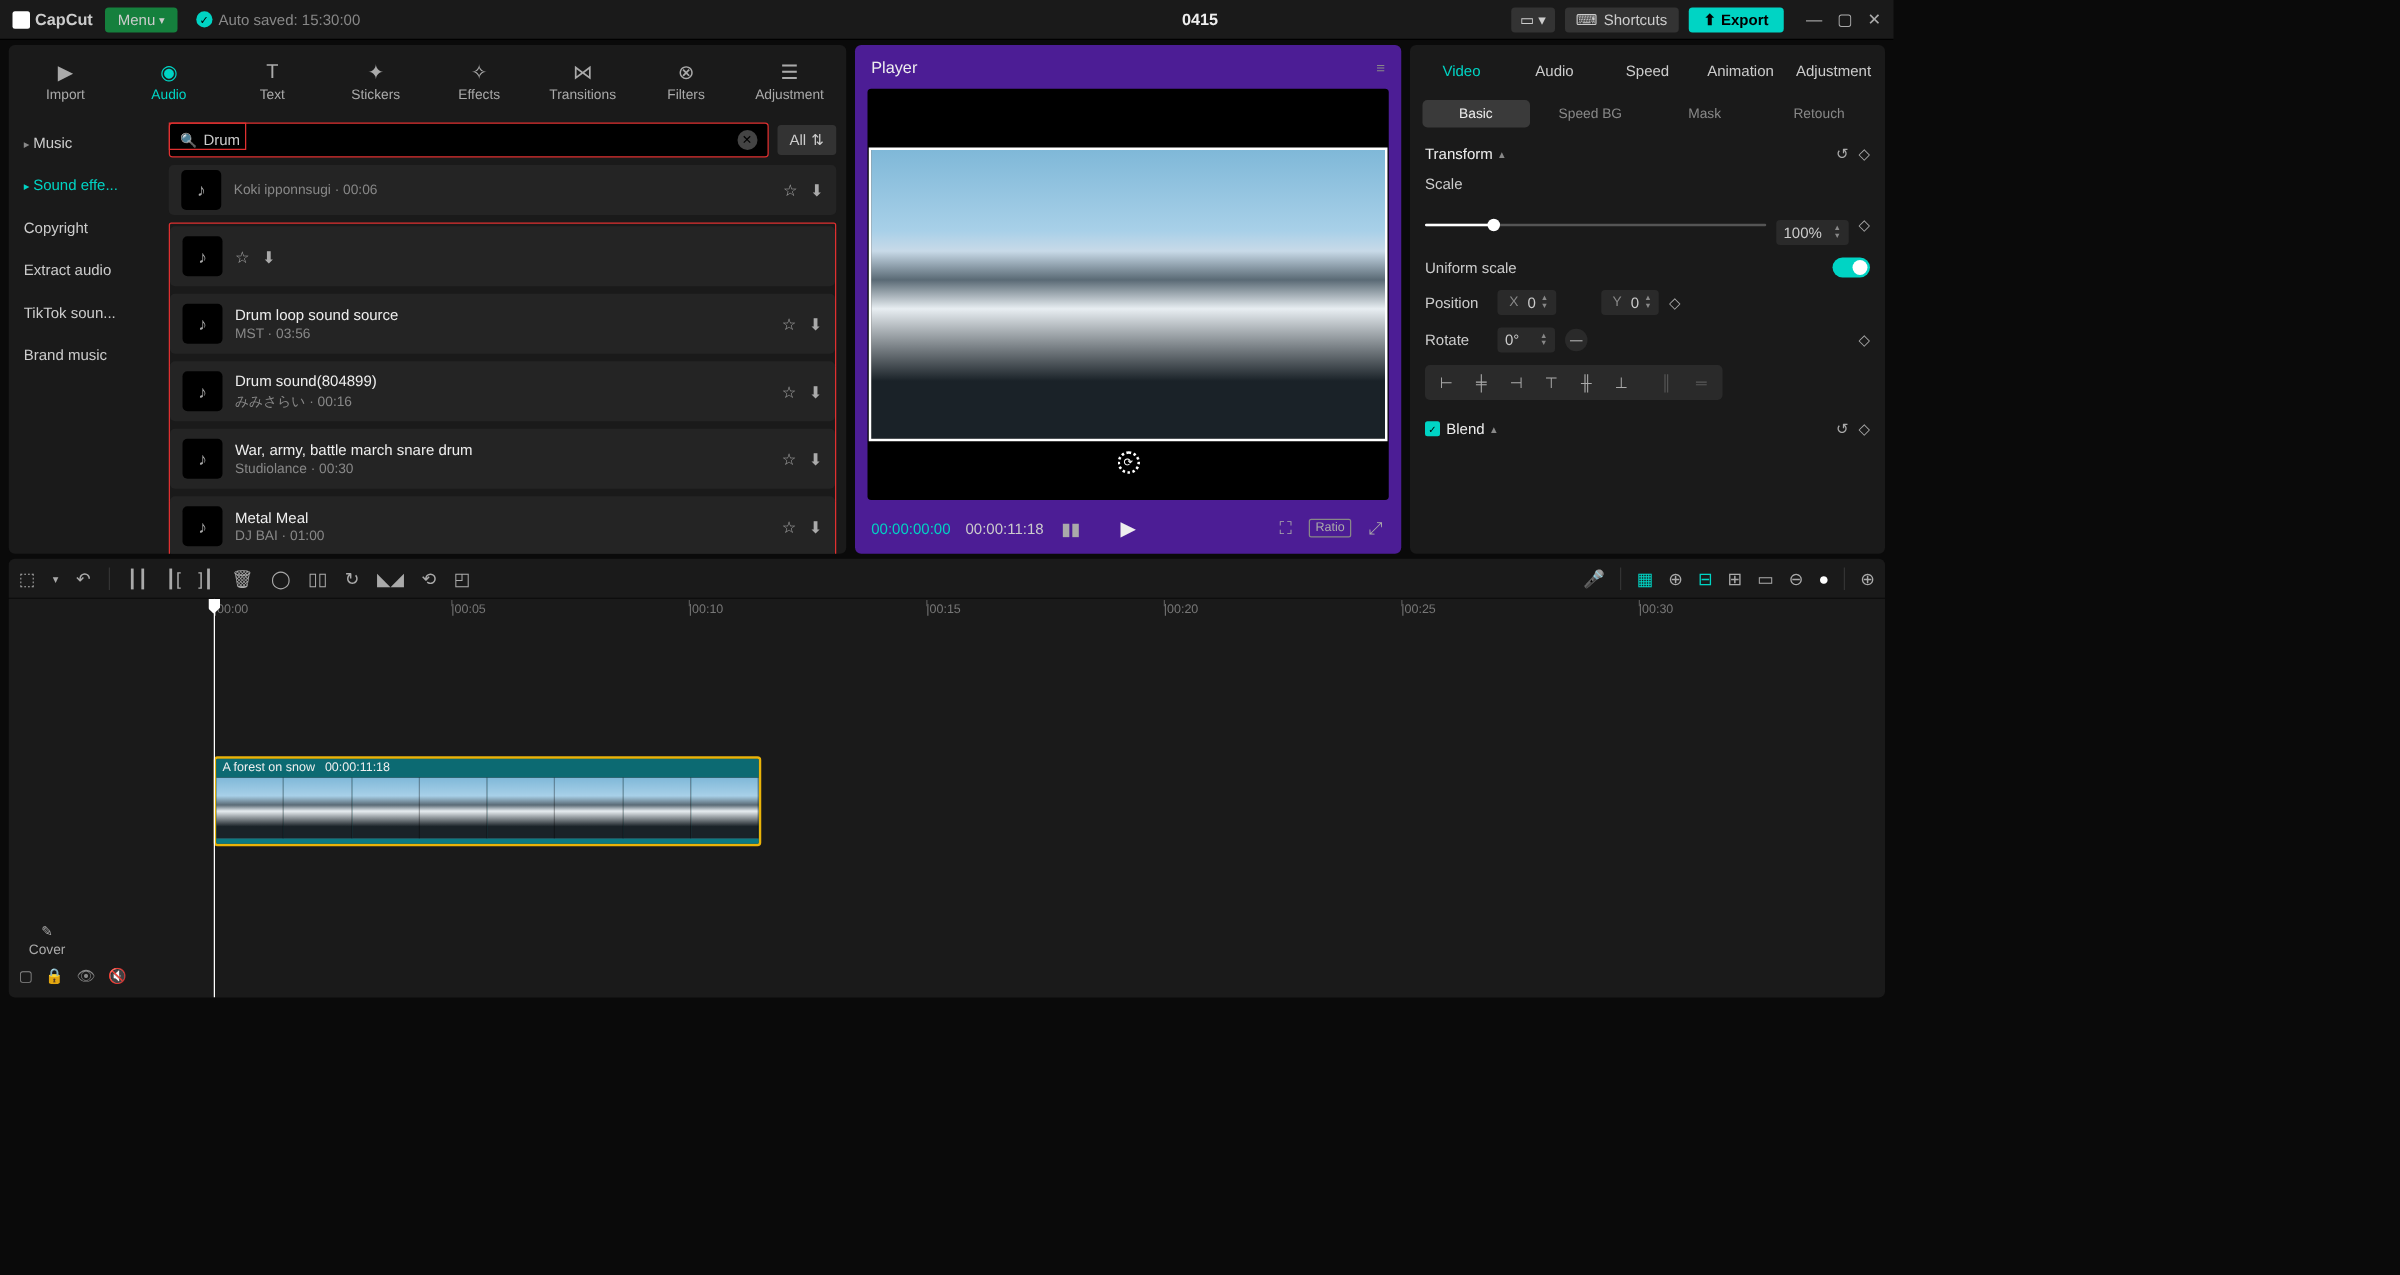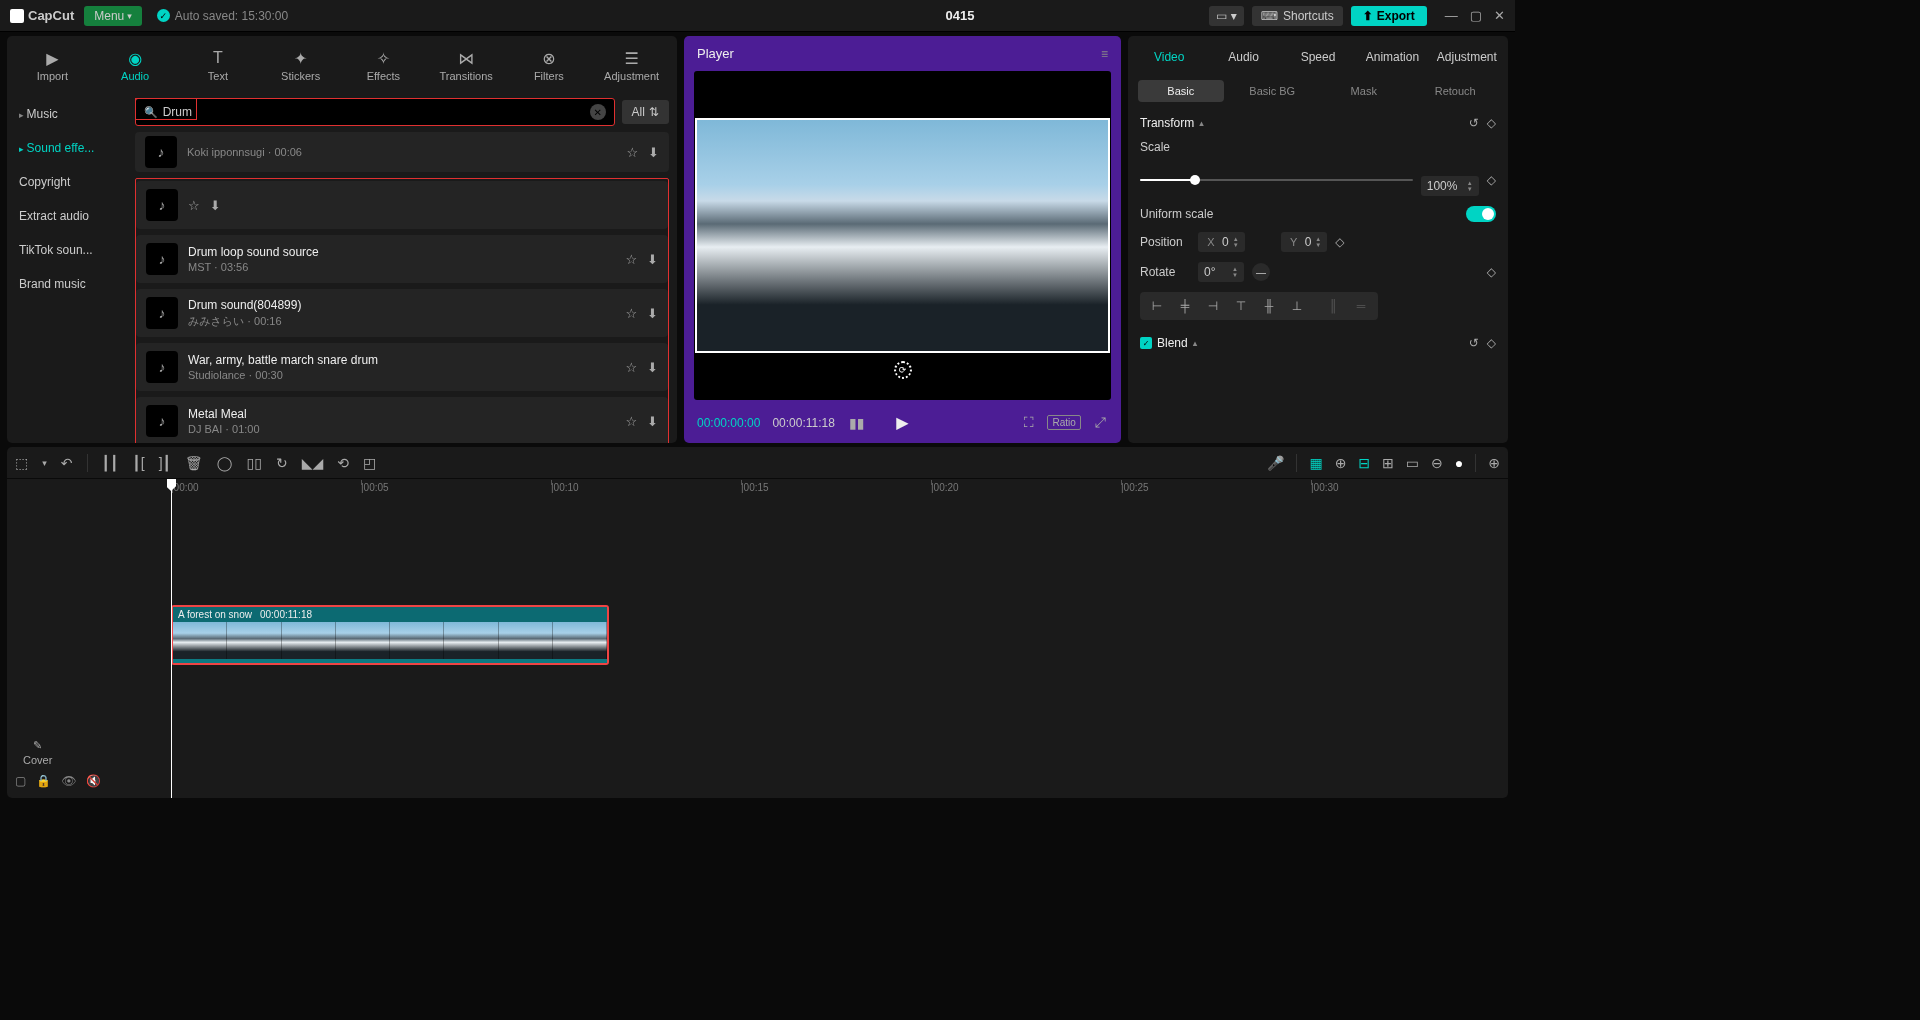--- a/index.html
+++ b/index.html
@@ -112,21 +112,21 @@
 .timeline-area { flex: 1; background: #1a1a1a; border-radius: 0 0 5px 5px; display: flex; }
 .tl-left { width: 160px; display: flex; flex-direction: column; justify-content: flex-end; padding: 10px 8px; gap: 8px; }
 .tl-left-icons { display: flex; gap: 10px; color: #888; font-size: 12px; }
 .cover-btn { display: flex; flex-direction: column; align-items: center; gap: 2px; color: #aaa; cursor: pointer; font-size: 11px; align-self: flex-start; margin-left: 8px; }
 .tl-main { flex: 1; position: relative; overflow: hidden; }
 .ruler { height: 22px; position: relative; color: #777; font-size: 10px; }
 .ruler-tick { position: absolute; top: 3px; }
 .ruler-tick::before { content: ''; position: absolute; left: 0; top: -2px; width: 1px; height: 5px; background: #555; }
 .playhead { position: absolute; left: 4px; top: 0; bottom: 0; width: 1px; background: #fff; z-index: 10; }
 .playhead::before { content: ''; position: absolute; top: 0; left: -5px; width: 10px; height: 12px; background: #fff; clip-path: polygon(0 0, 100% 0, 100% 60%, 50% 100%, 0 60%); }
-.clip { position: absolute; left: 4px; top: 126px; width: 438px; height: 60px; background: #0a5258; border: 2px solid #ef4444; border-radius: 3px; overflow: hidden; display: flex; flex-direction: column; }
+.clip { position: absolute; left: 4px; top: 126px; width: 438px; height: 72px; background: #0a5258; border: 2px solid #eab308; border-radius: 3px; overflow: hidden; display: flex; flex-direction: column; }
 .clip-label { background: #0c6a72; color: #eee; font-size: 10px; padding: 2px 5px; display: flex; gap: 8px; }
 .clip-thumbs { flex: 1; display: flex; }
 .clip-thumb { flex: 1; background: linear-gradient(to bottom, #7fb8d8 0%, #a8d0e8 30%, #5a6a75 45%, #e8eef2 55%, #1a2228 80%); border-right: 1px solid rgba(0,0,0,0.3); }
 .clip-foot { height: 4px; background: #0c7a82; }
 .tiny-search-outline { position: absolute; left: -23px; top: 0; width: 62px; height: 19px; border: 1px solid #e03030; pointer-events: none; }
 </style>
 </head>
 <body>
 
 <div class="app">
@@ -316,21 +316,21 @@
     <div class="inspector">
       <div class="insp-tabs">
         <div class="insp-tab active">Video</div>
         <div class="insp-tab">Audio</div>
         <div class="insp-tab">Speed</div>
         <div class="insp-tab">Animation</div>
         <div class="insp-tab">Adjustment</div>
       </div>
       <div class="insp-subtabs">
         <div class="insp-subtab active">Basic</div>
-        <div class="insp-subtab">Basic BG</div>
+        <div class="insp-subtab">Speed BG</div>
         <div class="insp-subtab">Mask</div>
         <div class="insp-subtab">Retouch</div>
       </div>
       <div class="insp-body">
         <div class="insp-section-title">
           <span>Transform</span>
           <span style="font-size:9px;color:#888">▴</span>
           <div class="row-end">
               <span class="small-ic">↺</span>
               <span class="small-ic">◇</span>

